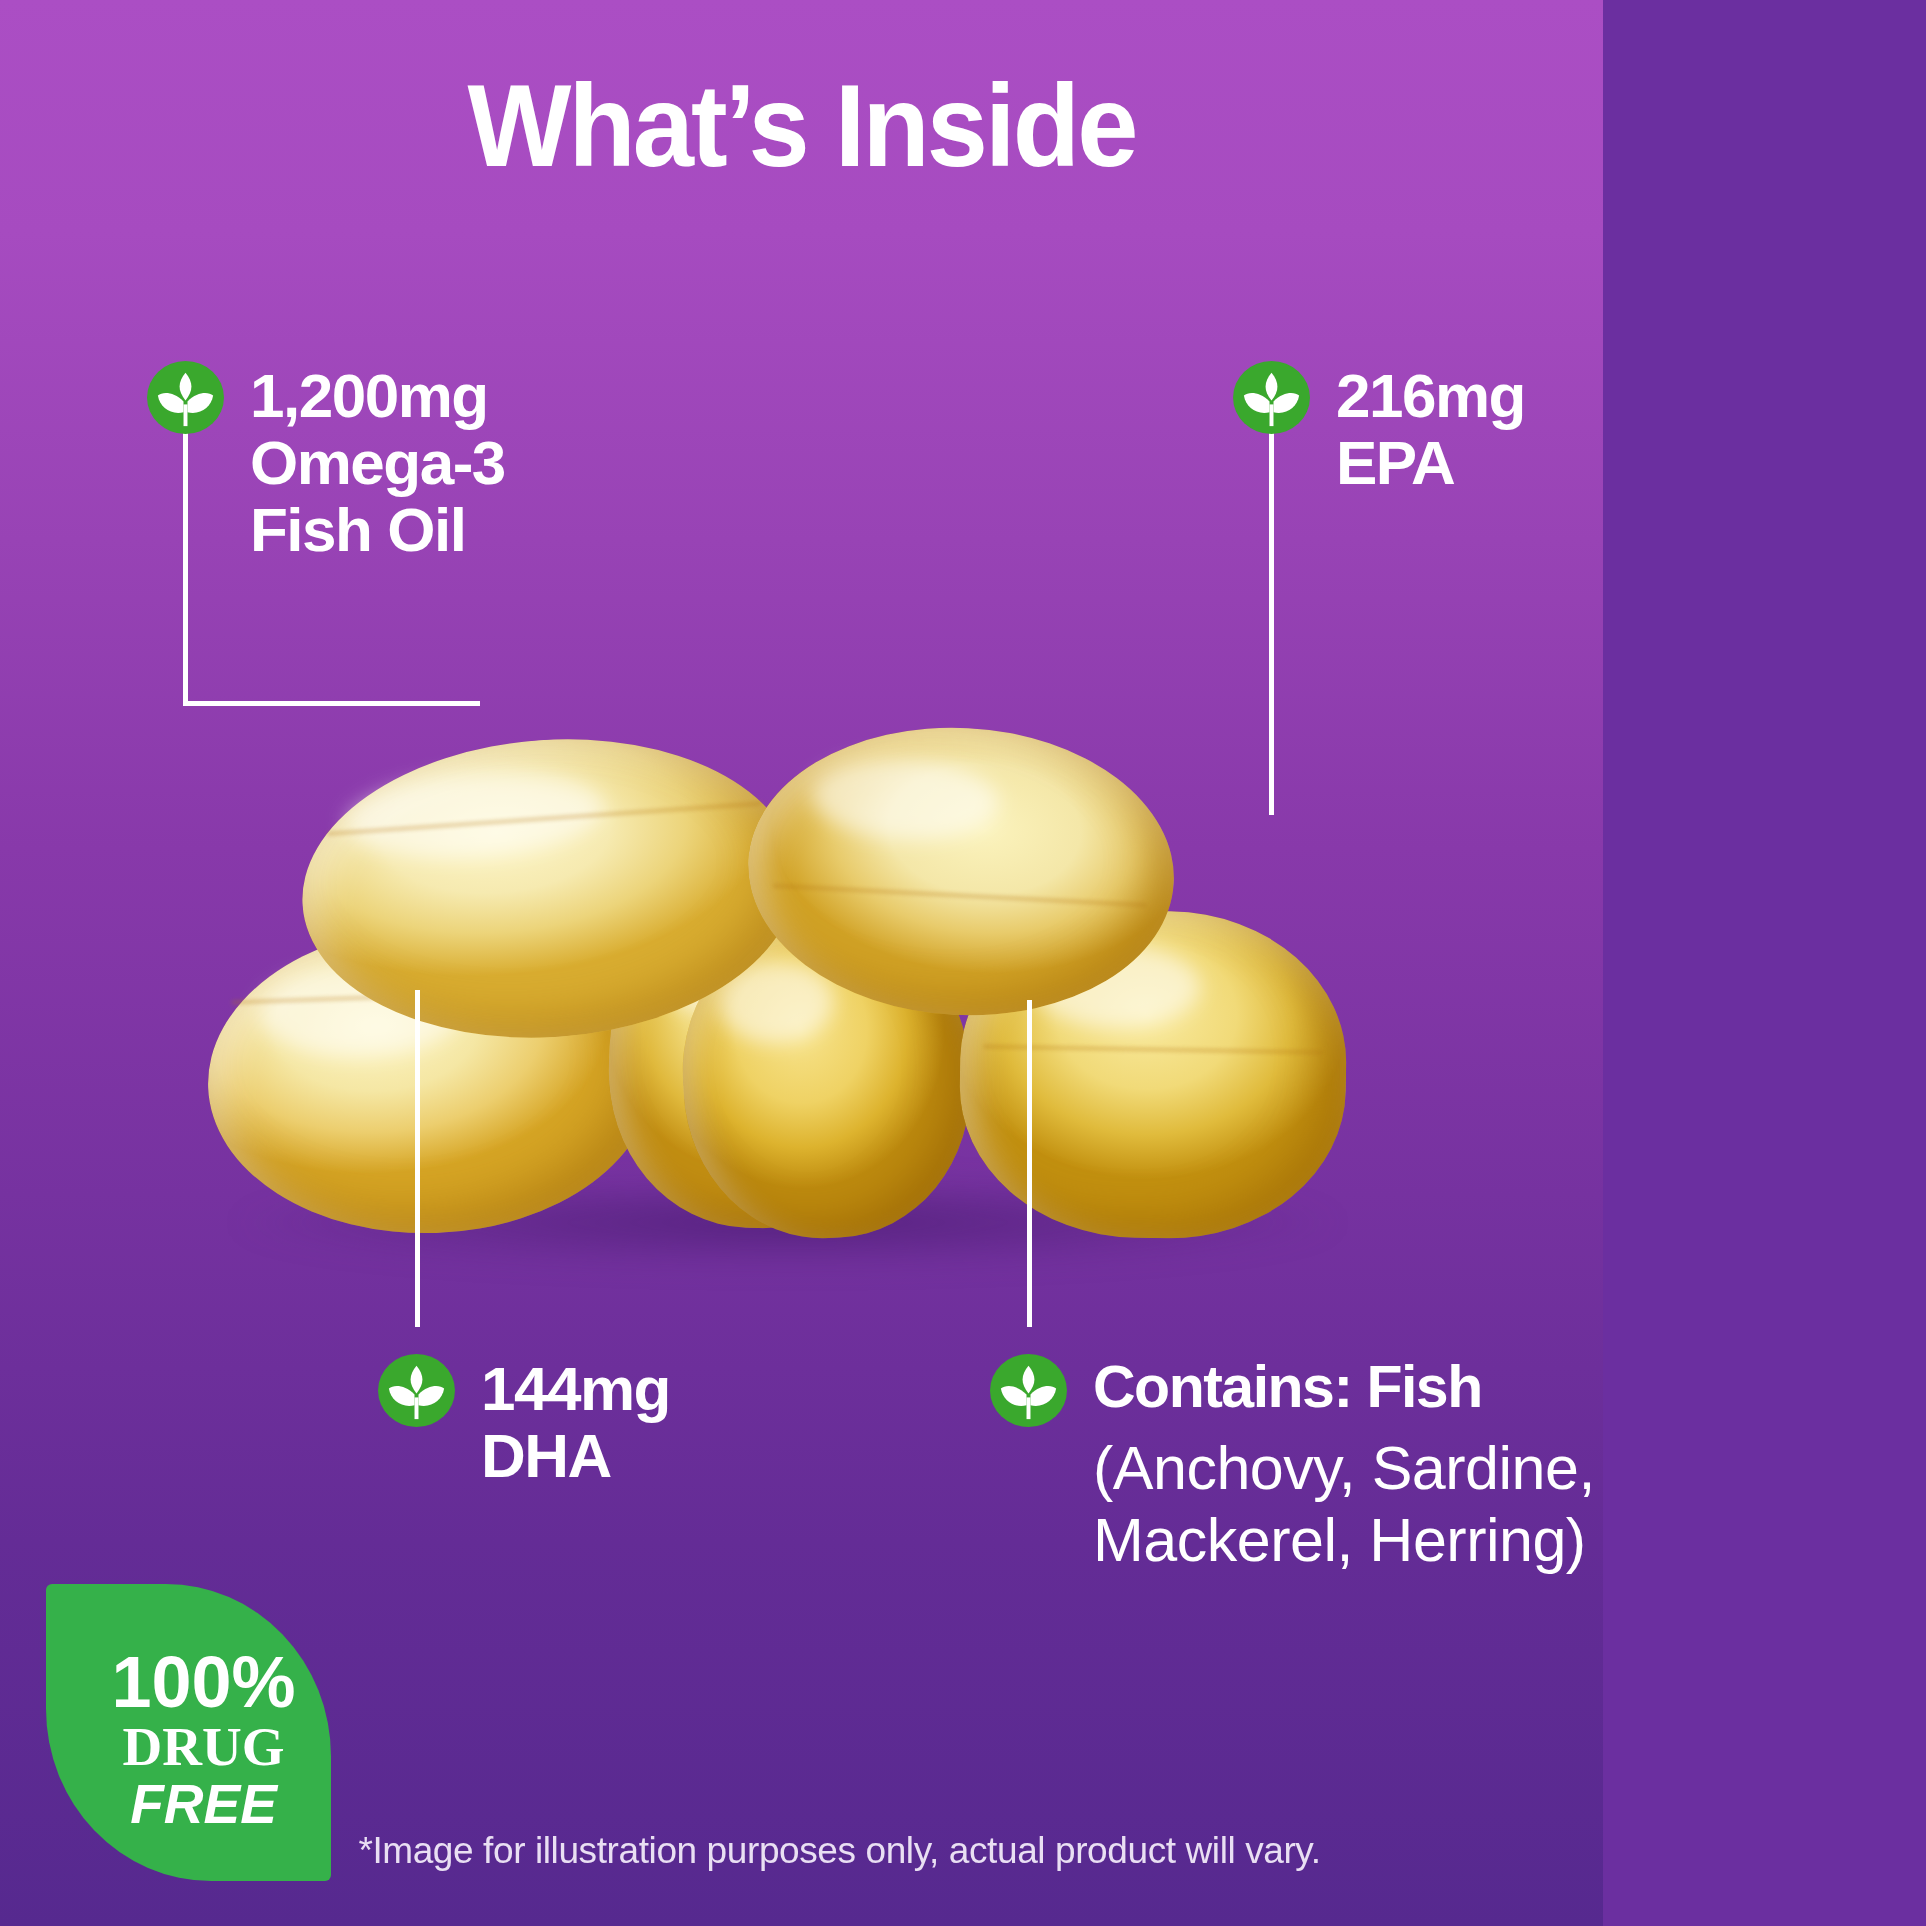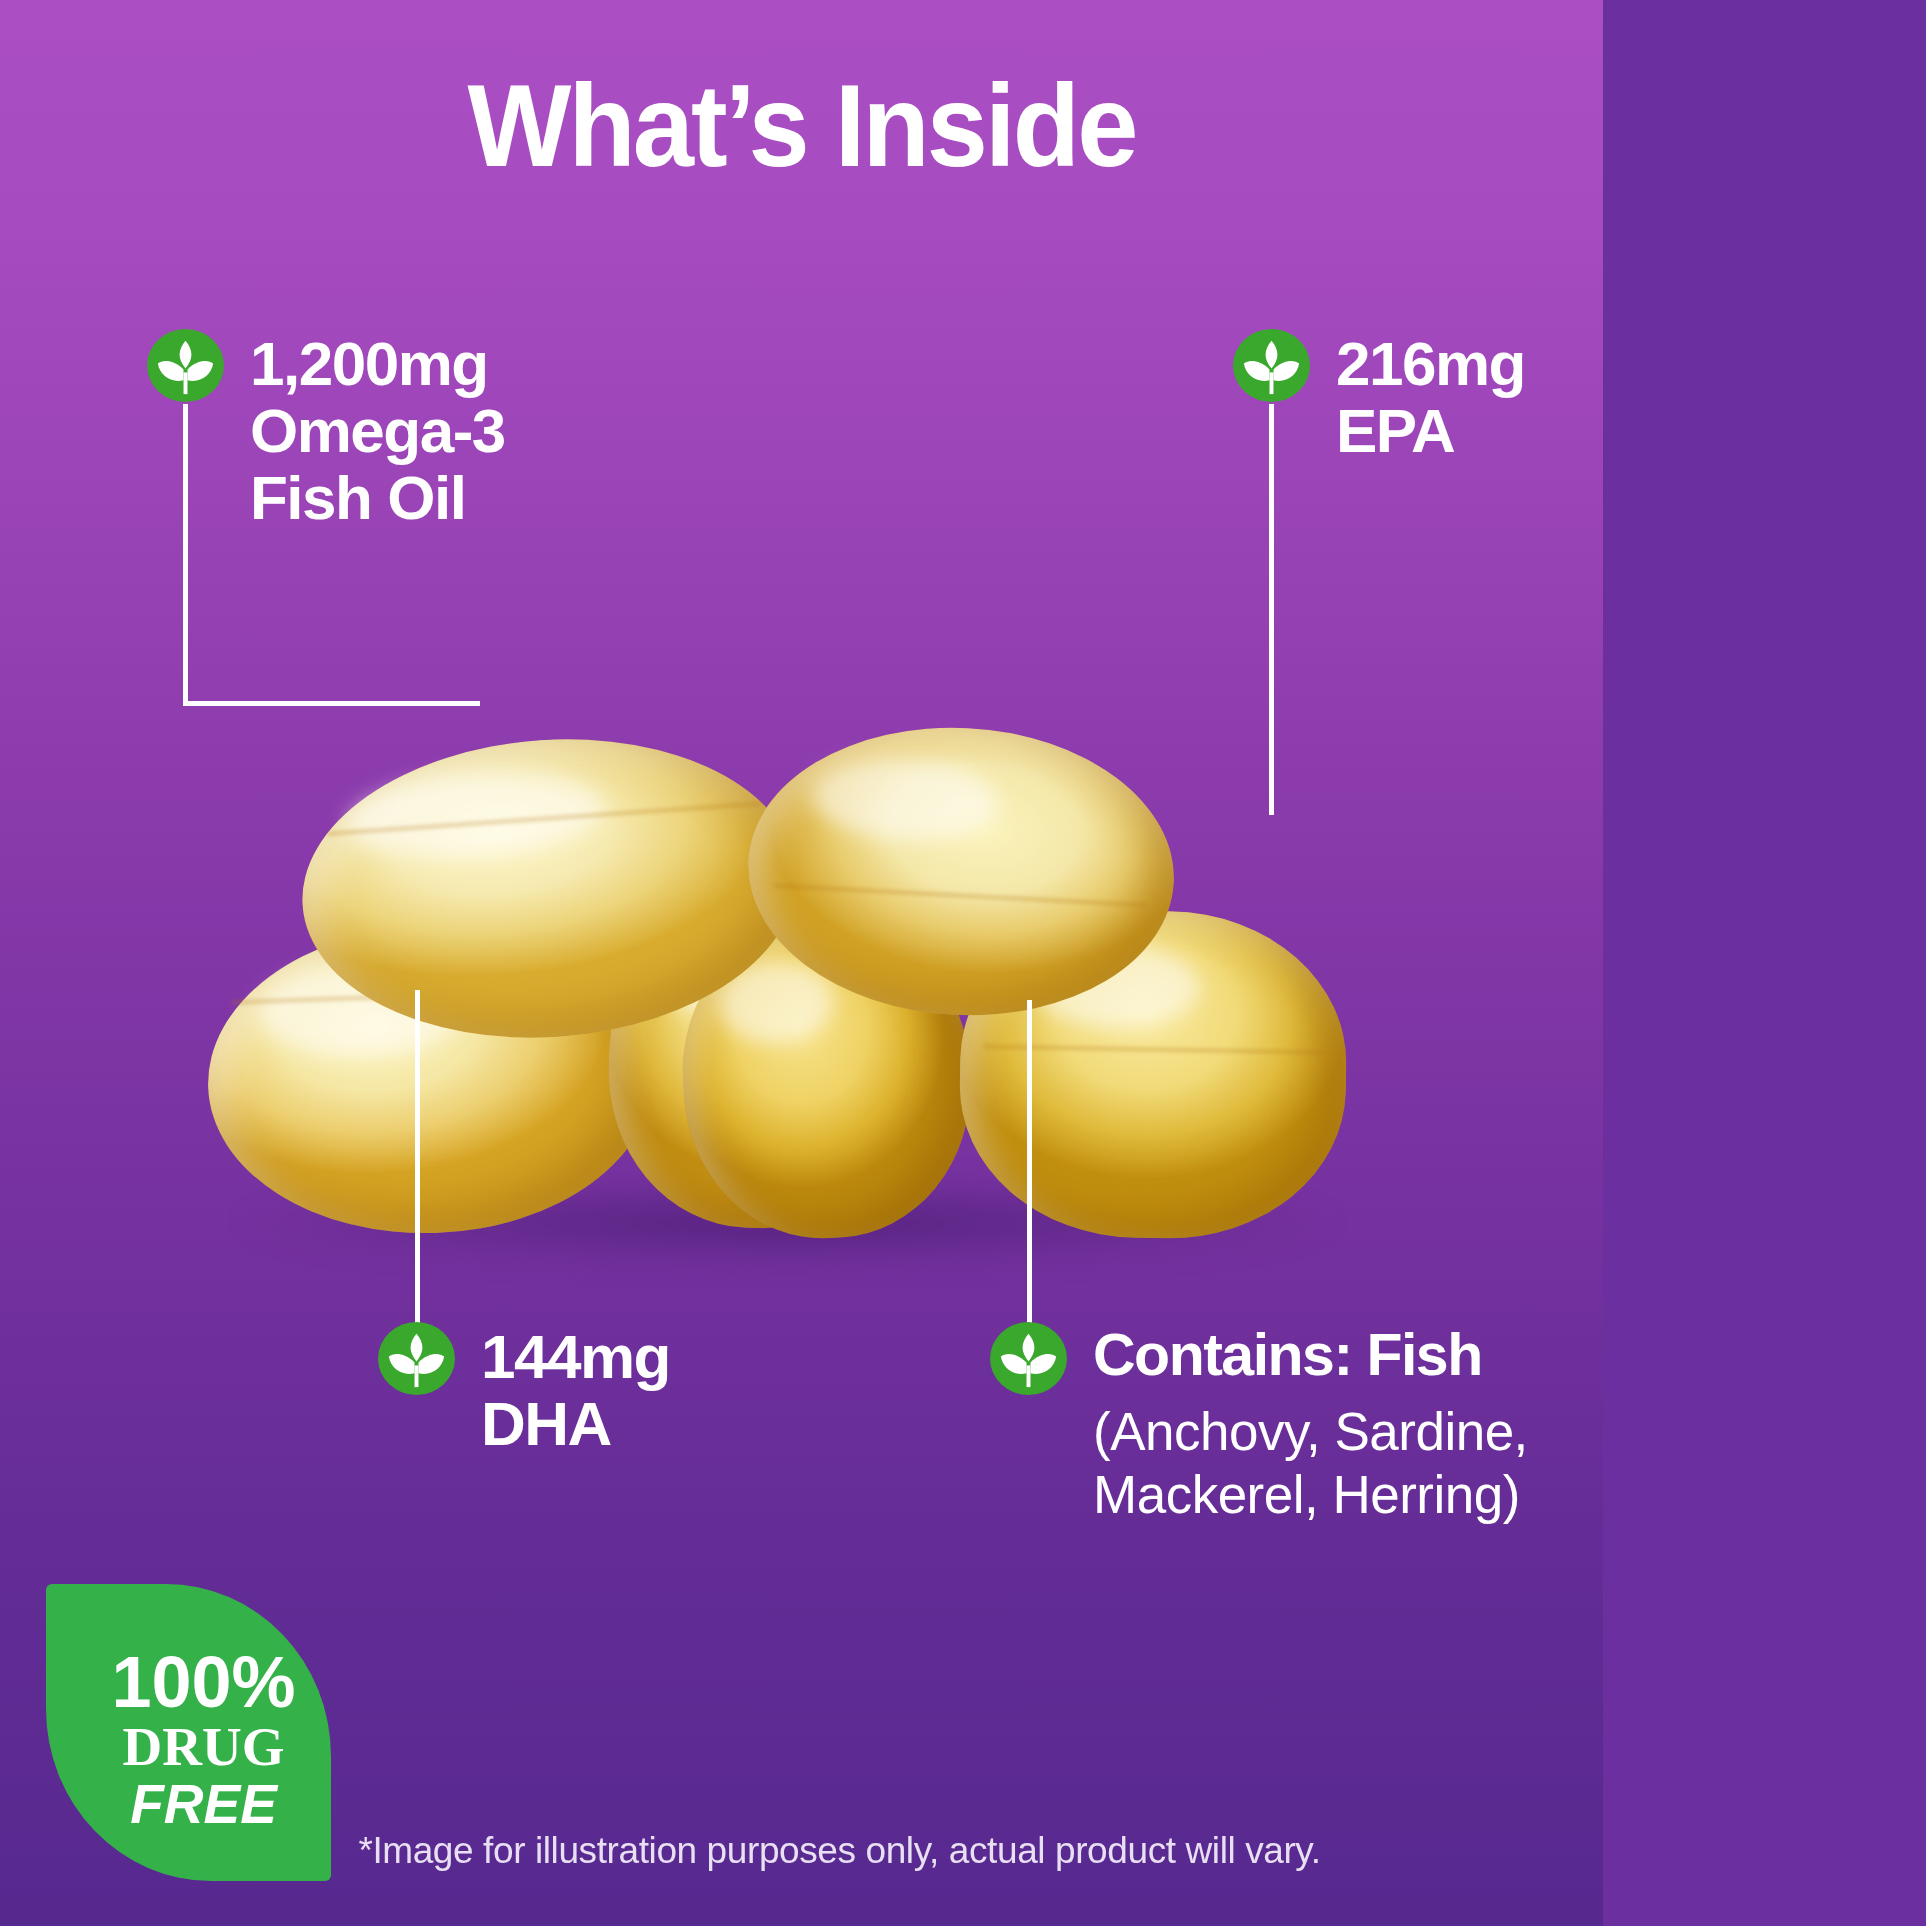--- a/index.html
+++ b/index.html
@@ -129,38 +129,38 @@
     filter: blur(14px);
   }
 
   
   .leaf-icon {
     width: 77px; height: 73px;
     flex: 0 0 auto;
   }
 
   
-  .callout { position: absolute; }
+  .callout { position: absolute; margin-top: 32px; }
   .callout-head {
     display: flex;
     align-items: flex-start;
     gap: 26px;
   }
   .callout-text {
     color: #ffffff;
     font-weight: bold;
     font-size: 61px;
     line-height: 1.08;
     letter-spacing: -1.5px;
     padding-top: 2px;
     white-space: pre-line;
   }
   .sub-text {
     color: #ffffff;
-    font-size: 53px;
+    font-size: 61px;
     font-weight: normal;
     line-height: 1.18;
     letter-spacing: -0.5px;
     white-space: pre-line;
   }
 
   #c-omega  { left: 147px; top: 329px; }
   #c-omega .callout-text { font-size: 62px; }
   #c-epa    { left: 1233px; top: 329px; }
   #c-epa .callout-text { font-size: 62px; }

